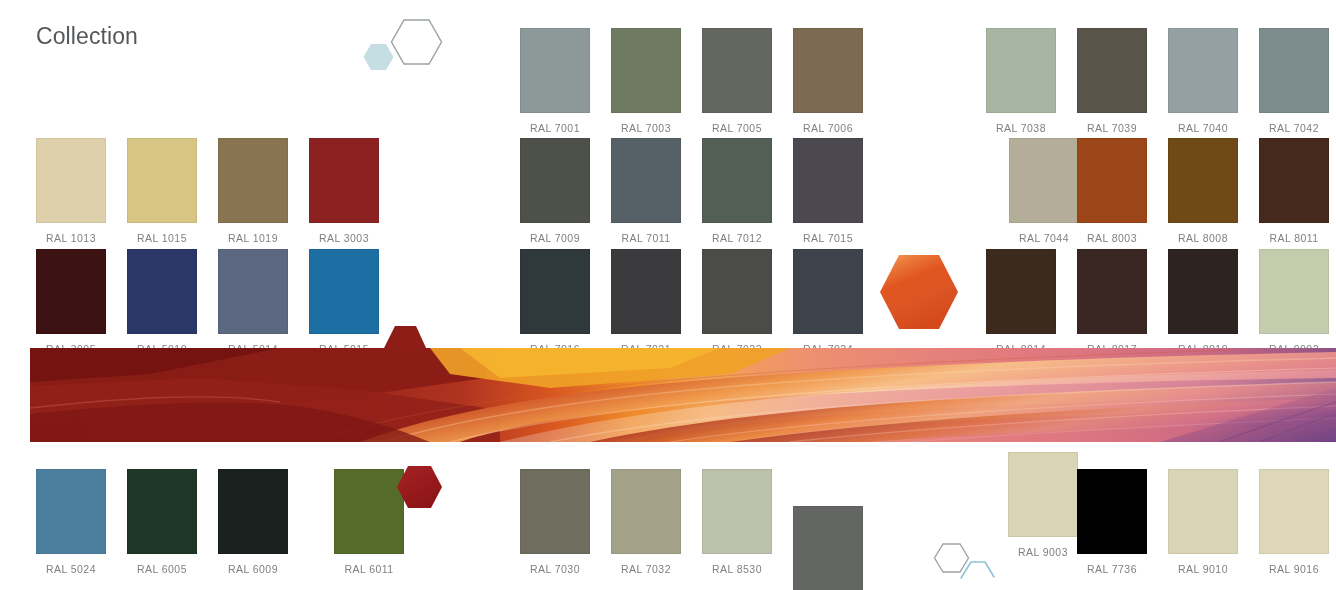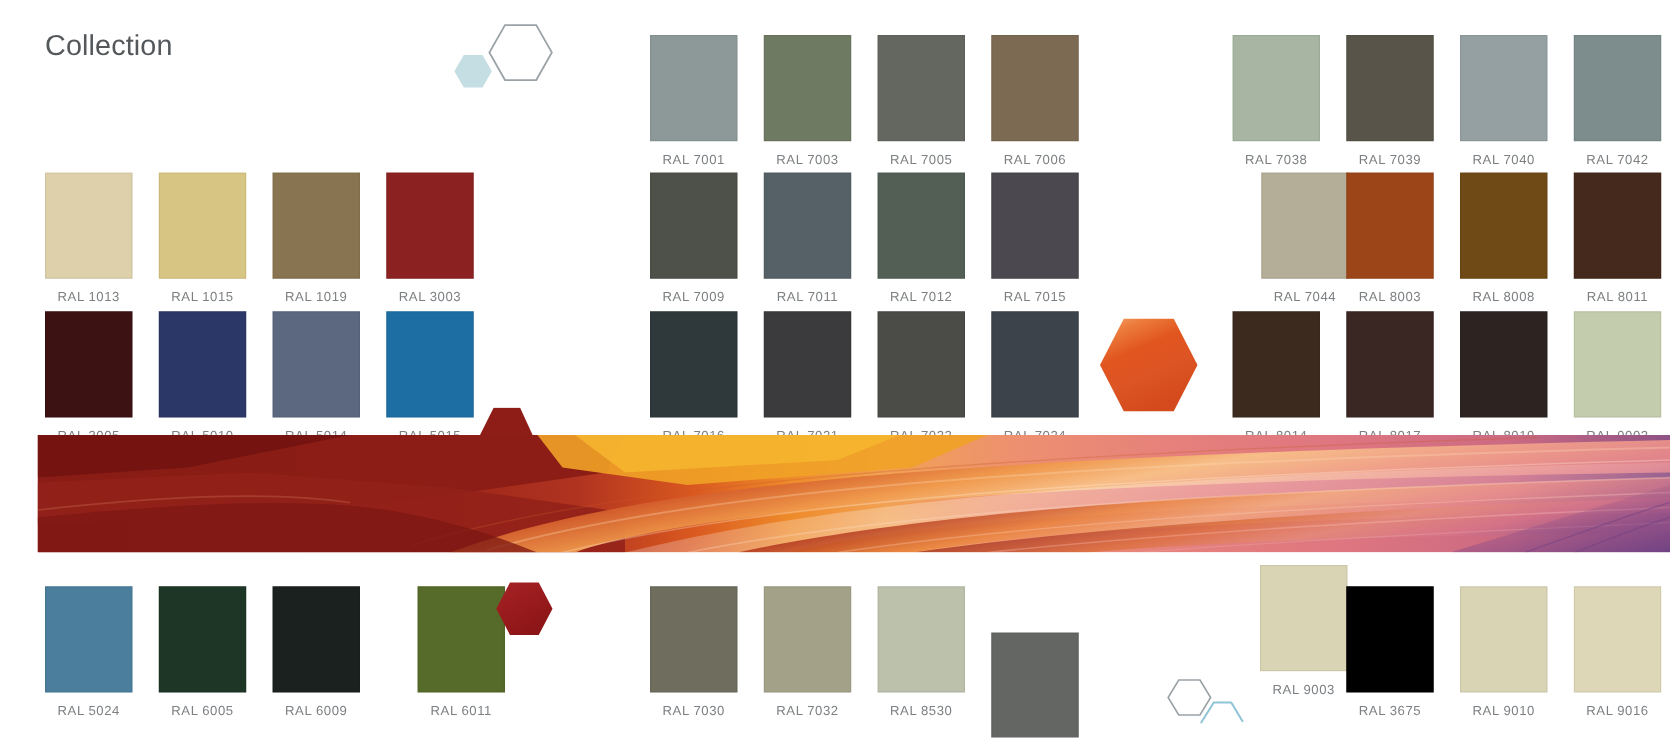--- a/index.html
+++ b/index.html
@@ -231,21 +231,21 @@
       <div class="swatch" style="left: 1259px; top: 249px;">
         <div class="chip" style="background: rgb(195, 204, 172);"></div>
         <div class="chip-label">RAL 9002</div>
       </div>
       <div class="swatch" style="left: 986px; top: 452px; padding-left: 22px;">
         <div class="chip" style="background: rgb(217, 212, 180);"></div>
         <div class="chip-label">RAL 9003</div>
       </div>
       <div class="swatch" style="left: 1077px; top: 469px;">
         <div class="chip" style="background: rgb(0, 0, 0);"></div>
-        <div class="chip-label">RAL 3675</div>
+        <div class="chip-label">RAL 7736</div>
       </div>
       <div class="swatch" style="left: 1168px; top: 469px;">
         <div class="chip" style="background: rgb(217, 212, 180);"></div>
         <div class="chip-label">RAL 9010</div>
       </div>
       <div class="swatch" style="left: 1259px; top: 469px;">
         <div class="chip" style="background: rgb(221, 215, 184);"></div>
         <div class="chip-label">RAL 9016</div>
       </div>
     </div>

